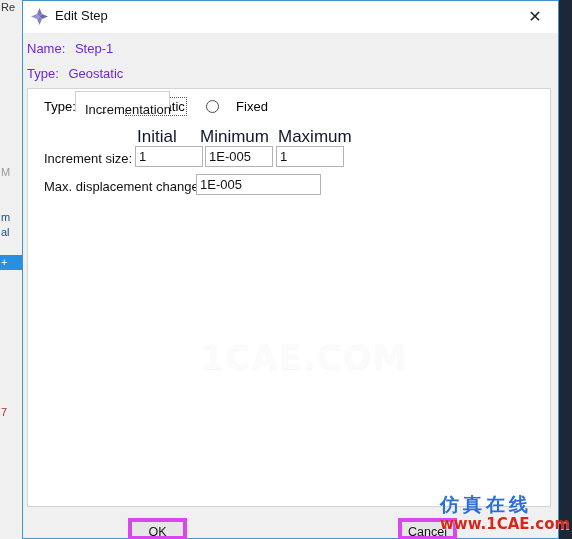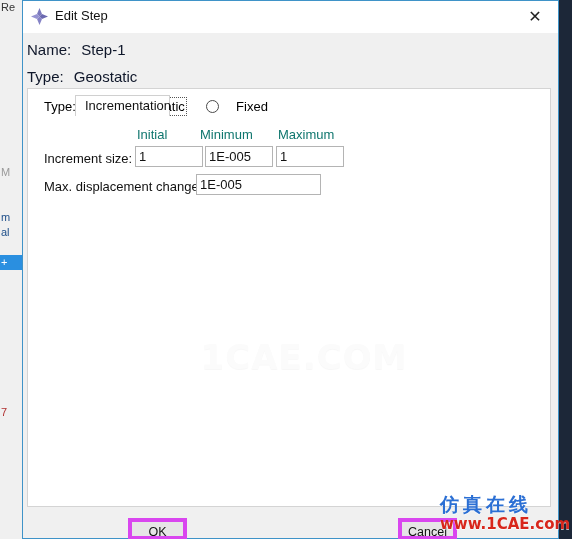--- a/index.html
+++ b/index.html
@@ -35,29 +35,29 @@
   }
   #title-icon{position:absolute;left:7px;top:6px;width:19px;height:19px;}
   #title-text{position:absolute;left:32px;top:7px;font-size:13px;color:#111;}
   #close-btn{
     position:absolute;right:0;top:0;width:46px;height:31px;
     display:flex;align-items:center;justify-content:center;
     font-size:16px;color:#222;line-height:1;cursor:default;
   }
 
   #meta{padding:8px 0 0 4px;}
-  .meta-row{font-size:15px;color:#0f172a;margin:0 0 10px 0;}
+  .meta-row{font-size:13px;color:#6d28d9;margin:0 0 10px 0;}
   .meta-row .lbl{display:inline-block;}
   .meta-row .val{display:inline-block;margin-left:6px;}
 
   
   #tabs{position:relative;height:21px;margin-left:4px;}
   .tab{
     position:absolute;top:0;height:21px;line-height:20px;
-    padding:0 9px;font-size:13px;color:#111;
+    padding:8px 9px;font-size:13px;color:#111;
     background:#f0f0f0;border:1px solid #dcdcdc;border-bottom:none;
     box-sizing:border-box;cursor:default;
   }
   .tab.active{background:#ffffff;border-color:#d0d0d0;z-index:3;}
 
   #tabpanel{
     position:absolute;left:4px;top:87px;width:524px;height:419px;
     background:#ffffff;border:1px solid #d4d4d4;box-sizing:border-box;
   }
 
@@ -66,21 +66,21 @@
   .radio{display:inline-block;width:13px;height:13px;border-radius:50%;
          border:1px solid #4a4a4a;background:#fff;vertical-align:-2px;
          position:relative;box-sizing:border-box;}
   .radio.on::after{content:"";position:absolute;left:2.5px;top:2.5px;width:6px;height:6px;
                    border-radius:50%;background:#1a1a1a;}
   .rlabel{margin-left:17px;}
   .focusbox{outline:1px dotted #555;outline-offset:1px;}
   .rgap{display:inline-block;width:14px;}
 
   
-  .colhdr{position:absolute;font-size:13px;color:#0f766e;}
+  .colhdr{position:absolute;font-size:17px;color:#0f172a;}
 
   
   .flabel{position:absolute;font-size:13px;color:#111;}
   .field{
     position:absolute;height:21px;background:#fff;
     border:1px solid #b4b4b4;box-sizing:border-box;
     font-family:"Liberation Sans","DejaVu Sans",sans-serif;
     font-size:13px;color:#111;padding:0 3px;line-height:19px;
     outline:none;
   }

